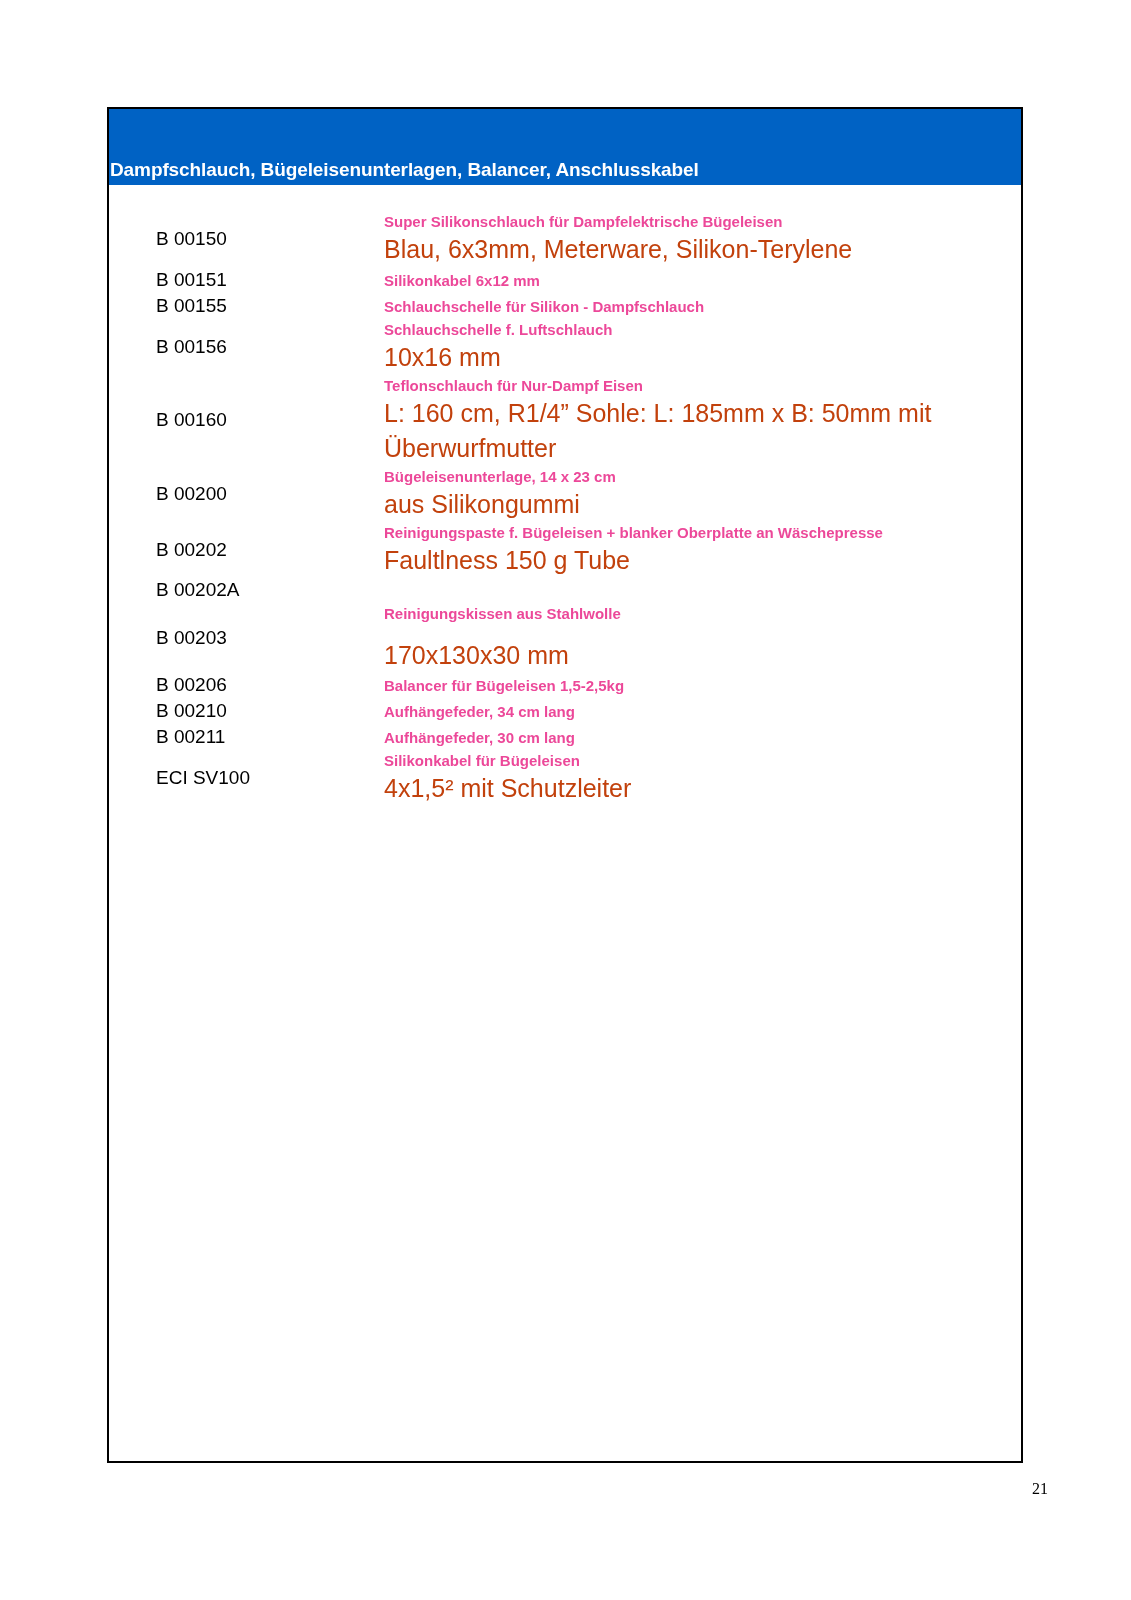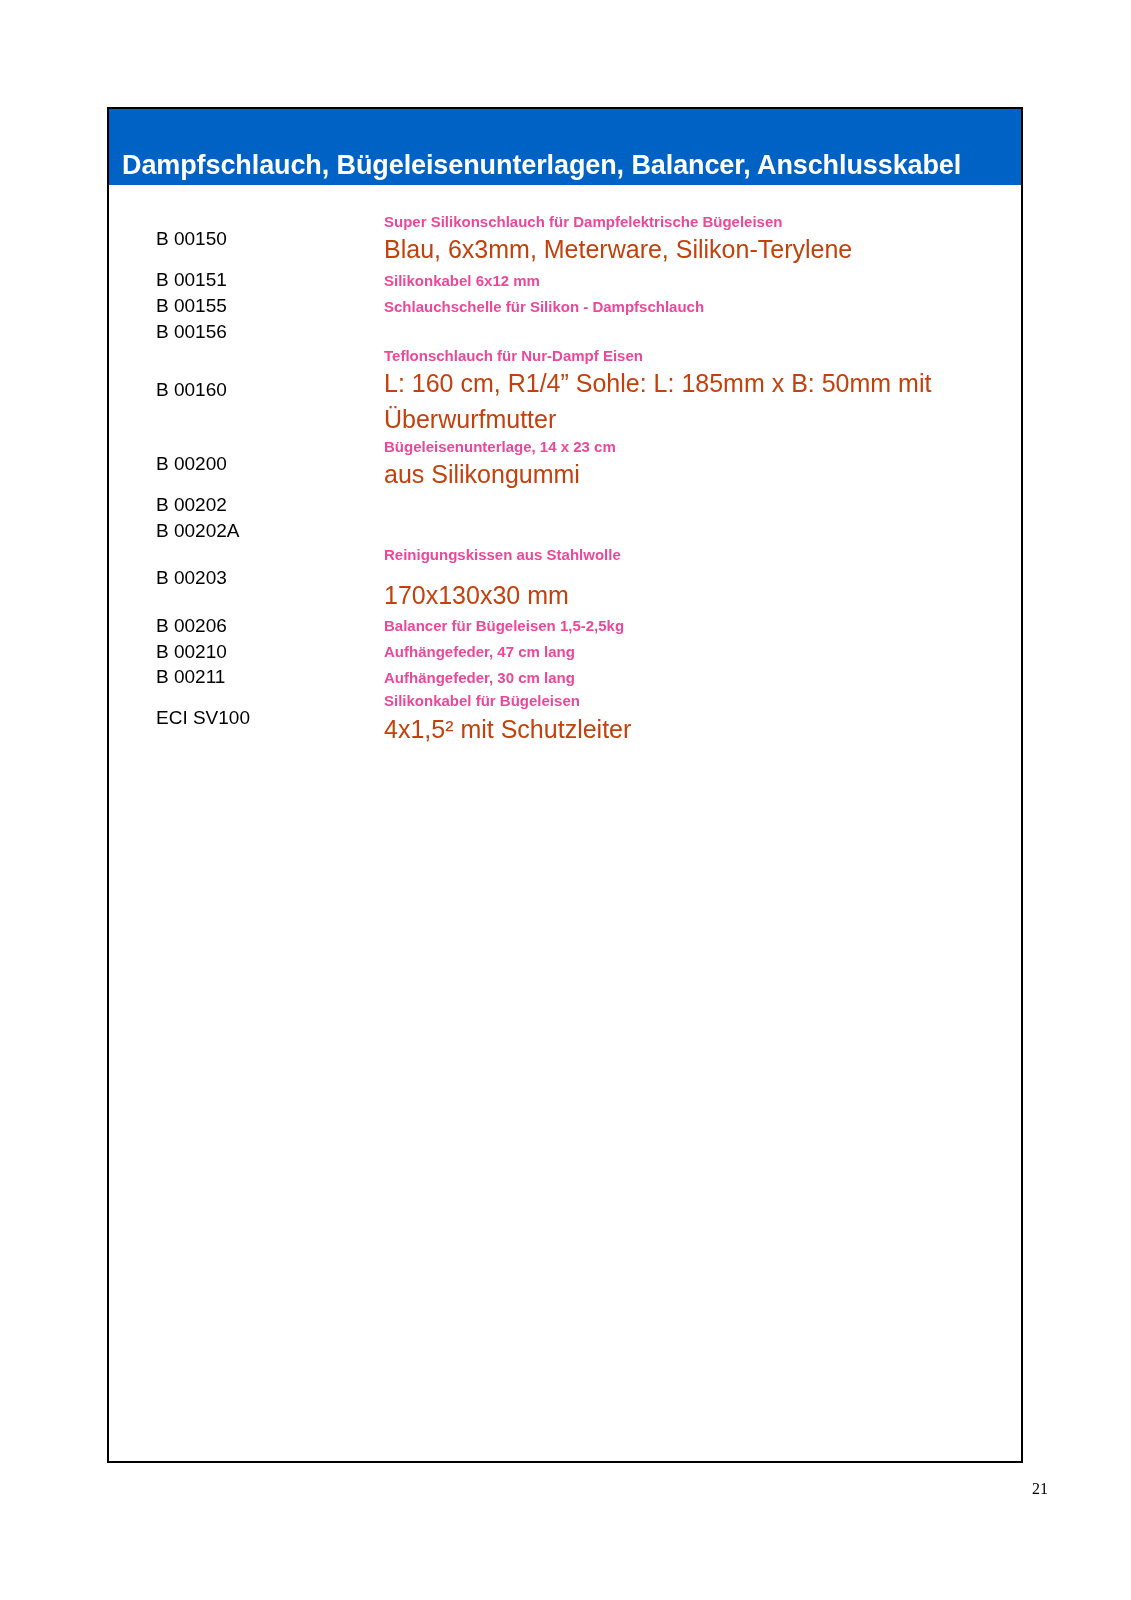--- a/index.html
+++ b/index.html
@@ -41,24 +41,24 @@
     position: absolute;
     left: 0;
     top: 0;
     width: 100%;
     height: 76px;
     background: #0062c4;
     box-sizing: border-box;
   }
   .section-band-title {
     position: absolute;
-    left: 13px;
+    left: 1px;
     bottom: 4px;
     color: #ffffff;
-    font-size: 27px;
+    font-size: 19px;
     font-weight: bold;
     letter-spacing: -0.1px;
     white-space: nowrap;
     line-height: 1.1;
   }
 
   
   .item-list {
     position: absolute;
     left: 0;
@@ -141,58 +141,66 @@
           </div>
         </div>
         <div class="item-row tight">
           <div class="item-code">B 00155</div>
           <div class="item-desc">
             <div class="desc-title">Schlauchschelle für Silikon - Dampfschlauch</div>
           </div>
         </div>
         <div class="item-row tight">
           <div class="item-code">B 00156</div>
+          <div class="item-desc">
+            <div class="desc-title">Schlauchschelle f. Luftschlauch</div>
+            <div class="desc-sub">10x16 mm</div>
+          </div>
         </div>
         <div class="item-row tight">
           <div class="item-code">B 00160</div>
           <div class="item-desc">
             <div class="desc-title">Teflonschlauch für Nur-Dampf Eisen</div>
             <div class="desc-sub">L: 160 cm, R1/4” Sohle: L: 185mm x B: 50mm mit Überwurfmutter</div>
           </div>
         </div>
         <div class="item-row tight">
           <div class="item-code">B 00200</div>
           <div class="item-desc">
             <div class="desc-title">Bügeleisenunterlage, 14 x 23 cm</div>
             <div class="desc-sub">aus Silikongummi</div>
           </div>
         </div>
         <div class="item-row tight">
           <div class="item-code">B 00202</div>
+          <div class="item-desc">
+            <div class="desc-title">Reinigungspaste f. Bügeleisen + blanker Oberplatte an Wäschepresse</div>
+            <div class="desc-sub">Faultlness 150 g Tube</div>
+          </div>
         </div>
         <div class="item-row tight">
           <div class="item-code">B 00202A</div>
         </div>
         <div class="item-row tight">
           <div class="item-code">B 00203</div>
           <div class="item-desc">
             <div class="desc-title">Reinigungskissen aus Stahlwolle</div>
             <div class="desc-sub spaced">170x130x30 mm</div>
           </div>
         </div>
         <div class="item-row tight">
           <div class="item-code">B 00206</div>
           <div class="item-desc">
             <div class="desc-title">Balancer für Bügeleisen 1,5-2,5kg</div>
           </div>
         </div>
         <div class="item-row tight">
           <div class="item-code">B 00210</div>
           <div class="item-desc">
-            <div class="desc-title">Aufhängefeder, 47 cm lang</div>
+            <div class="desc-title">Aufhängefeder, 34 cm lang</div>
           </div>
         </div>
         <div class="item-row tight">
           <div class="item-code">B 00211</div>
           <div class="item-desc">
             <div class="desc-title">Aufhängefeder, 30 cm lang</div>
           </div>
         </div>
         <div class="item-row tight">
           <div class="item-code">ECI SV100</div>

